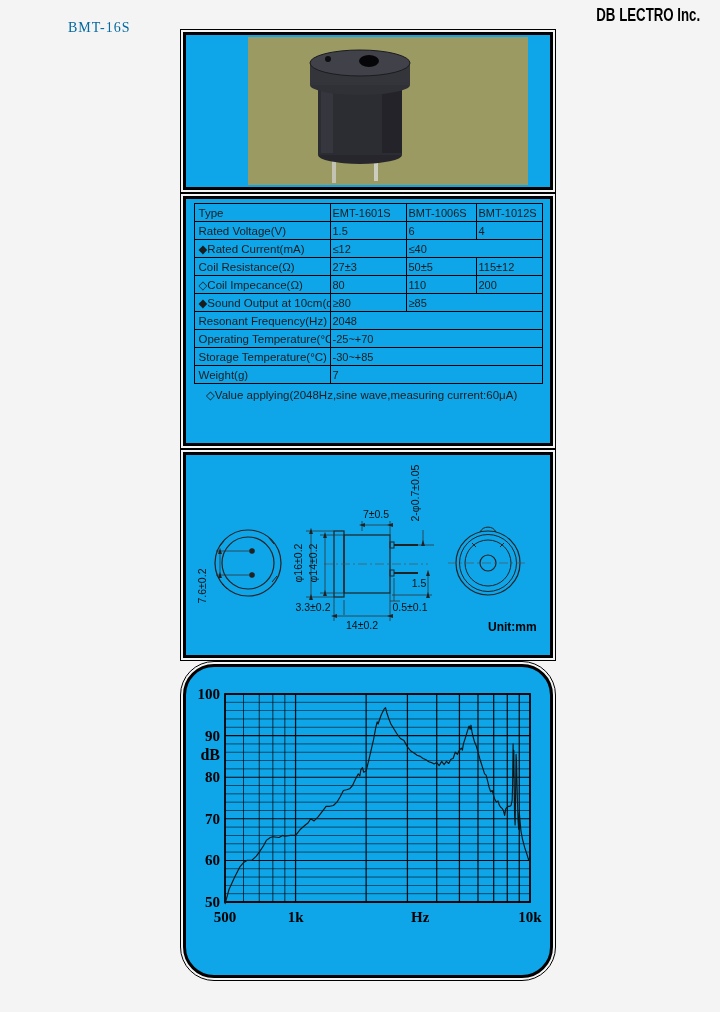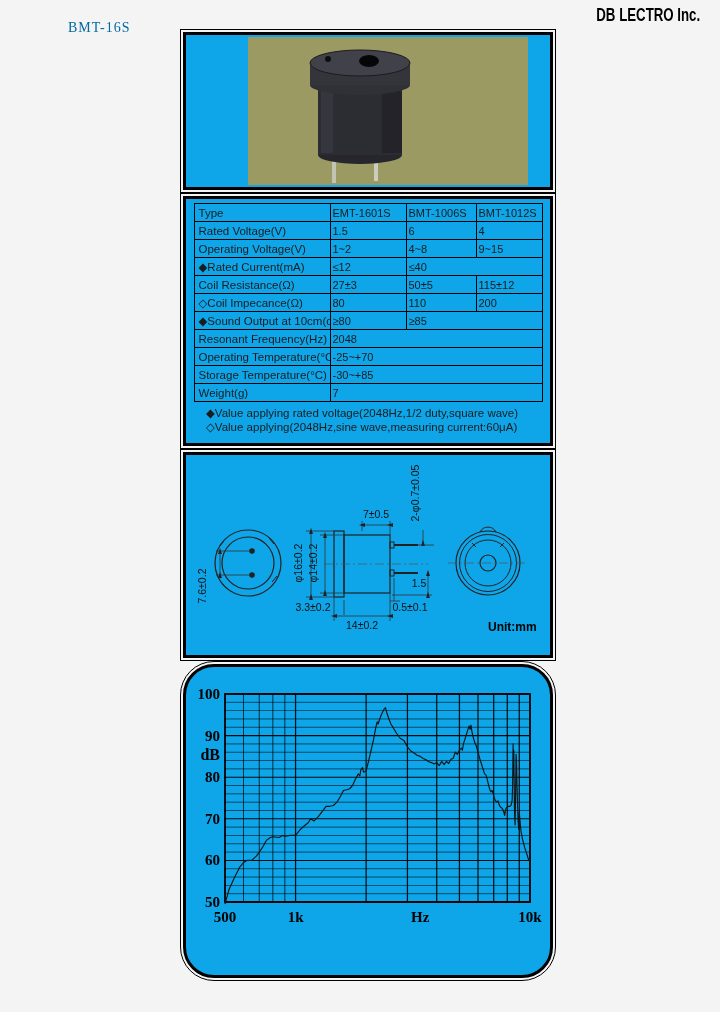--- a/index.html
+++ b/index.html
@@ -90,26 +90,20 @@
         <td>BMT-1006S</td>
         <td>BMT-1012S</td>
       </tr>
       <tr>
         <td class="lbl">Rated Voltage(V)</td>
         <td>1.5</td>
         <td>6</td>
         <td>4</td>
       </tr>
       <tr>
-        <td class="lbl">Operating Voltage(V)</td>
-        <td>1~2</td>
-        <td>4~8</td>
-        <td>9~15</td>
-      </tr>
-      <tr>
         <td class="lbl">◆Rated Current(mA)</td>
         <td>≤12</td>
         <td colspan="2">≤40</td>
       </tr>
       <tr>
         <td class="lbl">Coil Resistance(Ω)</td>
         <td>27±3</td>
         <td>50±5</td>
         <td>115±12</td>
       </tr>
@@ -136,21 +130,20 @@
         <td class="lbl">Storage Temperature(°C)</td>
         <td colspan="3">-30~+85</td>
       </tr>
       <tr>
         <td class="lbl">Weight(g)</td>
         <td colspan="3">7</td>
       </tr>
     </tbody>
       </table>
     <div class="notes">
-      <div>◆Value applying rated voltage(2048Hz,1/2 duty,square wave)</div>
       <div>◇Value applying(2048Hz,sine wave,measuring current:60μA)</div>
     </div>
   </div>
 
   <div class="section s-drawing">
     <svg class="drawing-svg" width="364" height="200" viewBox="0 0 364 200">
       <defs>
         <marker id="arr" markerWidth="8" markerHeight="8" refX="4" refY="4" orient="auto">
           <path d="M0,4 L8,1.5 L8,6.5 Z" fill="#222"></path>
         </marker>

